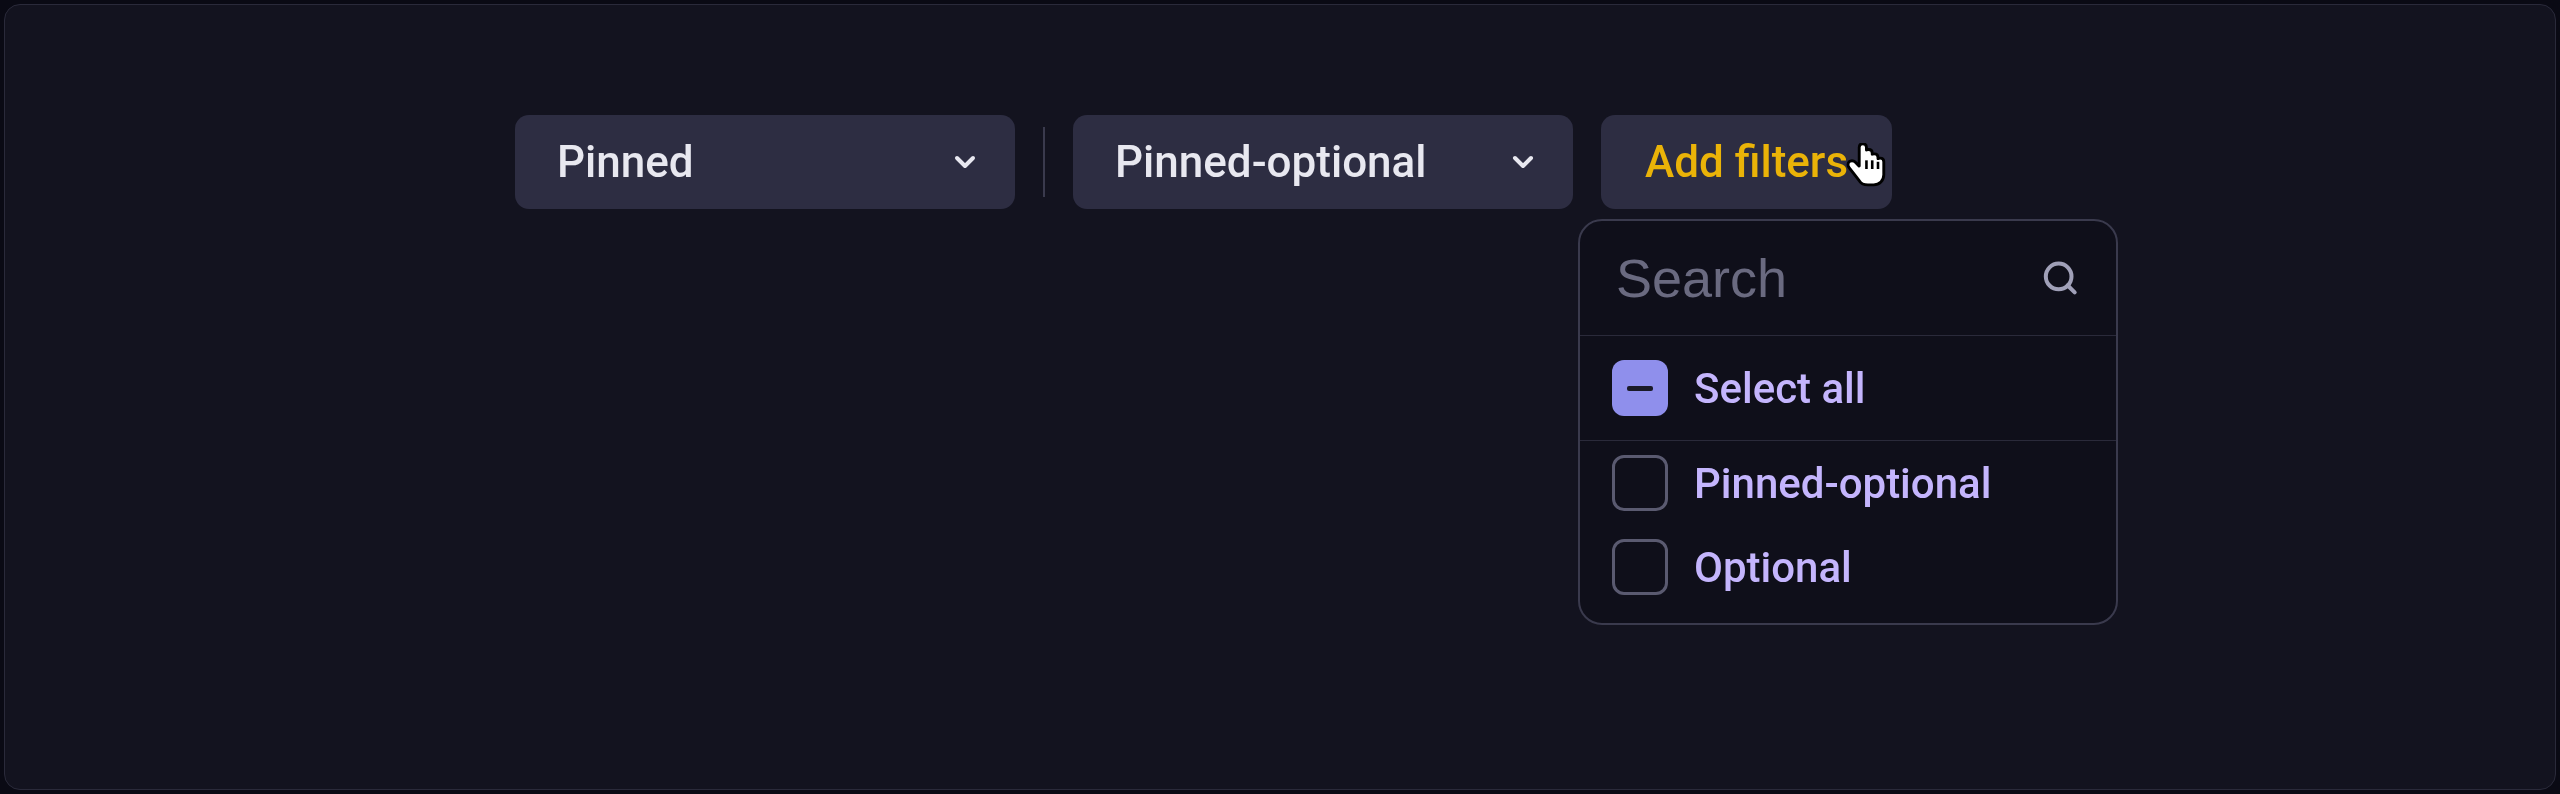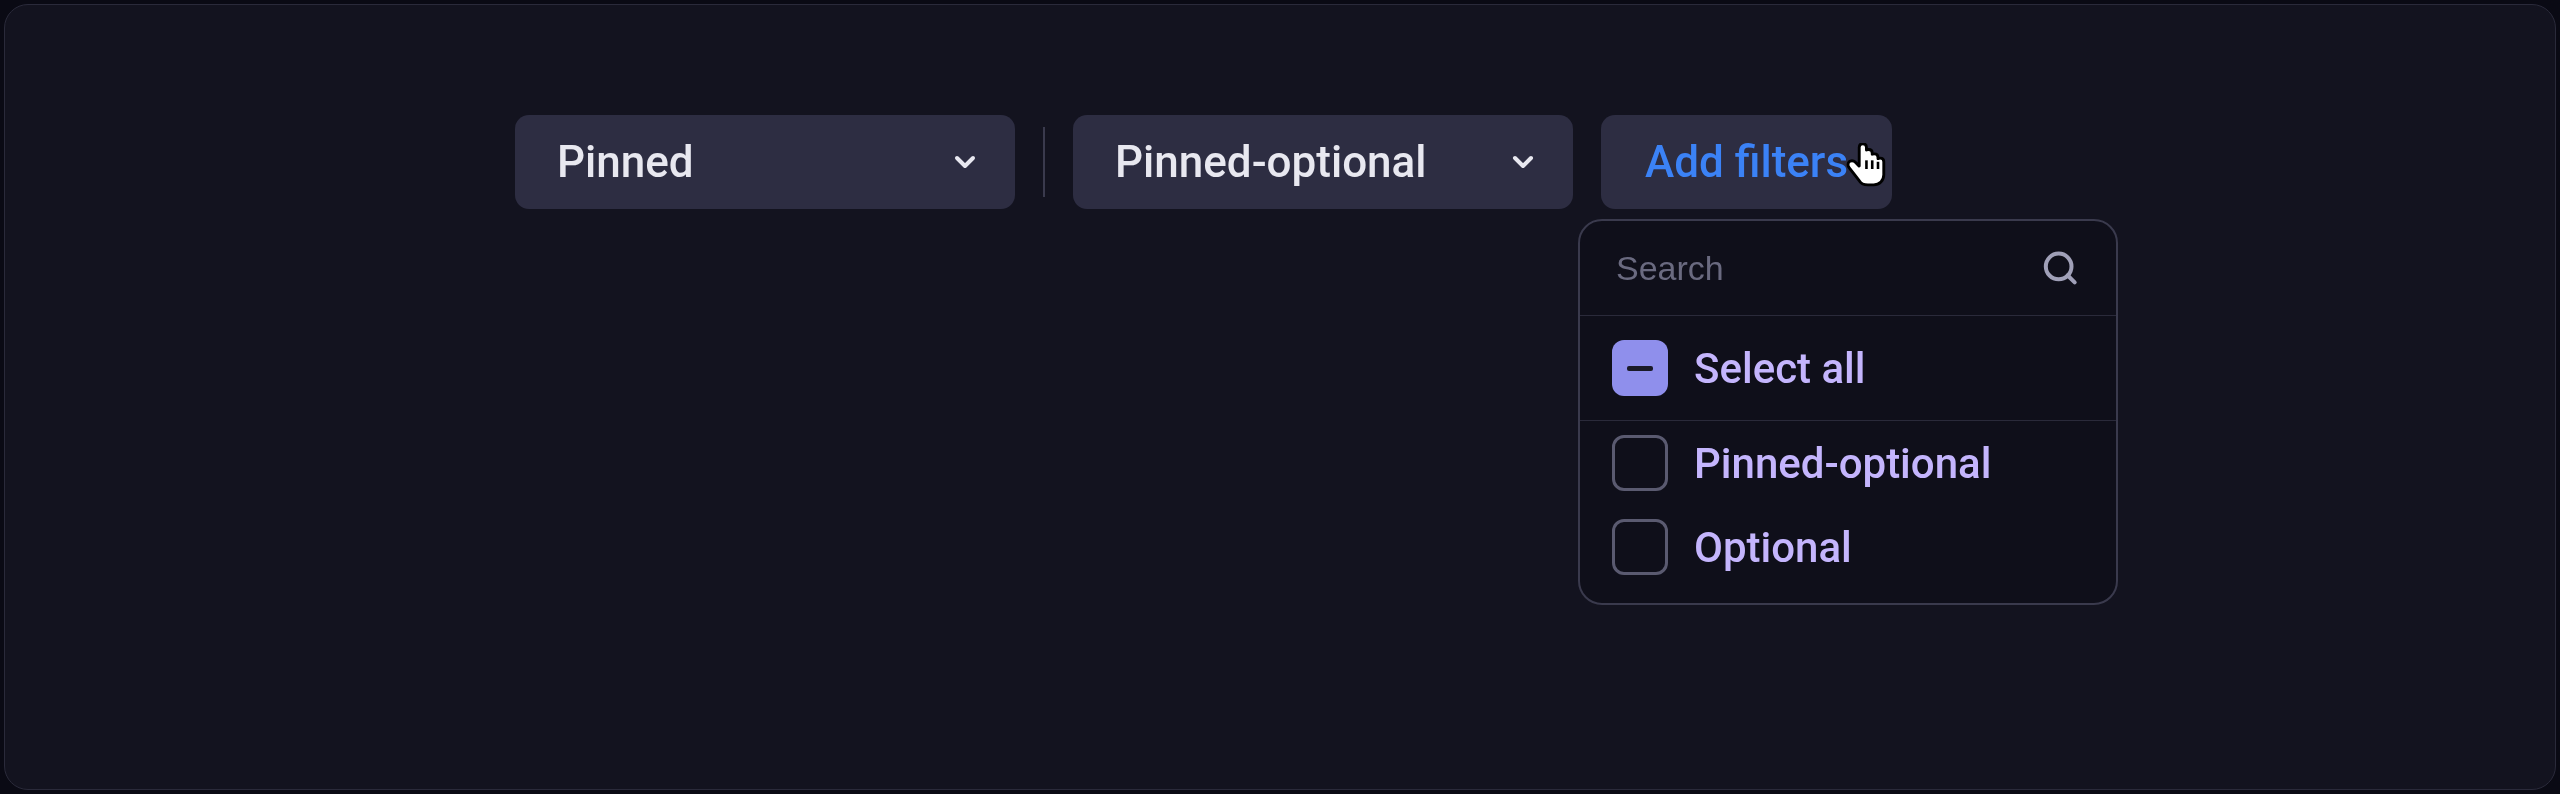--- a/index.html
+++ b/index.html
@@ -12,21 +12,21 @@
     background: #0a0a14;
     font-family: -apple-system, BlinkMacSystemFont, "Segoe UI", Roboto, sans-serif;
     width: 2560px;
     height: 794px;
     overflow: hidden;
   }
 
   .panel {
     background: #13131f;
     border: 1px solid #2a2a3a;
-    border-radius: 24px;
+    border-radius: 16px;
     margin: 4px;
     width: 2552px;
     height: 786px;
     padding: 110px 50px;
     position: relative;
   }
 
   .toolbar {
     display: flex;
     align-items: center;
@@ -65,21 +65,21 @@
   }
 
   .add-filters-btn {
     background: #2d2d42;
     border-radius: 14px;
     height: 94px;
     display: flex;
     align-items: center;
     padding: 0 44px;
     cursor: pointer;
-    color: #3b82f6;
+    color: #eab308;
     font-size: 44px;
     font-weight: 500;
     gap: 20px;
   }
 
   .chevron {
     flex-shrink: 0;
   }
 
   .popover {
@@ -99,21 +99,21 @@
     justify-content: space-between;
     padding: 26px 36px;
     border-bottom: 1px solid #2a2a3a;
   }
 
   .search-input {
     background: transparent;
     border: none;
     outline: none;
     color: #5eead4;
-    font-size: 34px;
+    font-size: 54px;
     width: 100%;
   }
 
   .search-input::placeholder {
     color: #6a6a80;
   }
 
   .select-all-row {
     display: flex;
     align-items: center;

